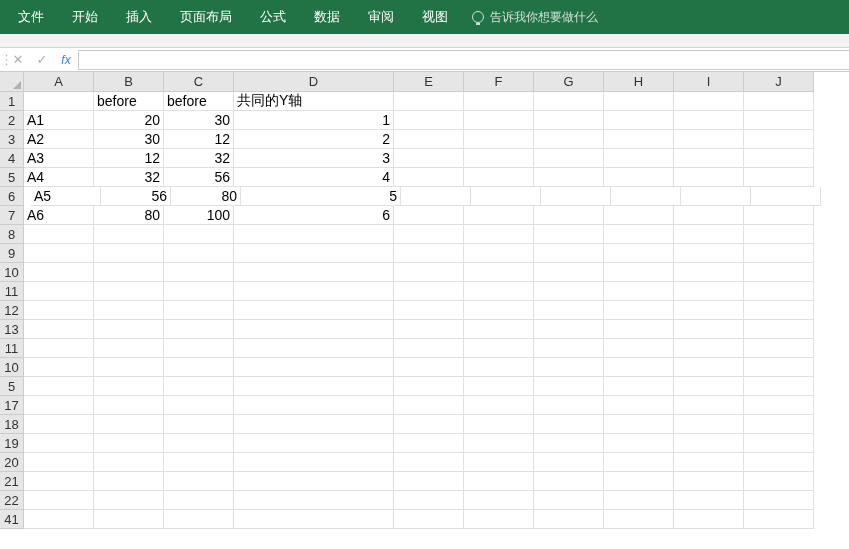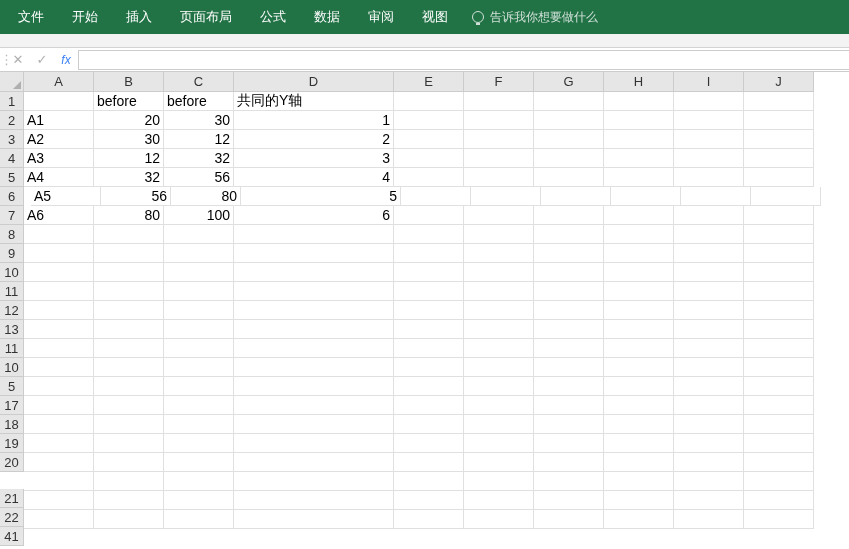--- a/index.html
+++ b/index.html
@@ -89,21 +89,21 @@
         <div class="row-h" style="height: 19px;">11</div>
         <div class="row-h" style="height: 19px;">12</div>
         <div class="row-h" style="height: 19px;">13</div>
         <div class="row-h" style="height: 19px;">11</div>
         <div class="row-h" style="height: 19px;">10</div>
         <div class="row-h" style="height: 19px;">5</div>
         <div class="row-h" style="height: 19px;">17</div>
         <div class="row-h" style="height: 19px;">18</div>
         <div class="row-h" style="height: 19px;">19</div>
         <div class="row-h" style="height: 19px;">20</div>
-        <div class="row-h" style="height: 19px; margin-top: 17px;">21</div>
+        <div class="row-h" style="height: 19px;">21</div>
         <div class="row-h" style="height: 19px;">22</div>
         <div class="row-h" style="height: 19px;">41</div>
       </div>
     <div class="cells" id="cells">
         <div class="row">
           <div class="cell" style="width: 70px; height: 19px;"></div>
           <div class="cell" style="width: 70px; height: 19px;">before</div>
           <div class="cell" style="width: 70px; height: 19px;">before</div>
           <div class="cell" style="width: 160px; height: 19px;">共同的Y轴</div>
           <div class="cell" style="width: 70px; height: 19px;"></div>

